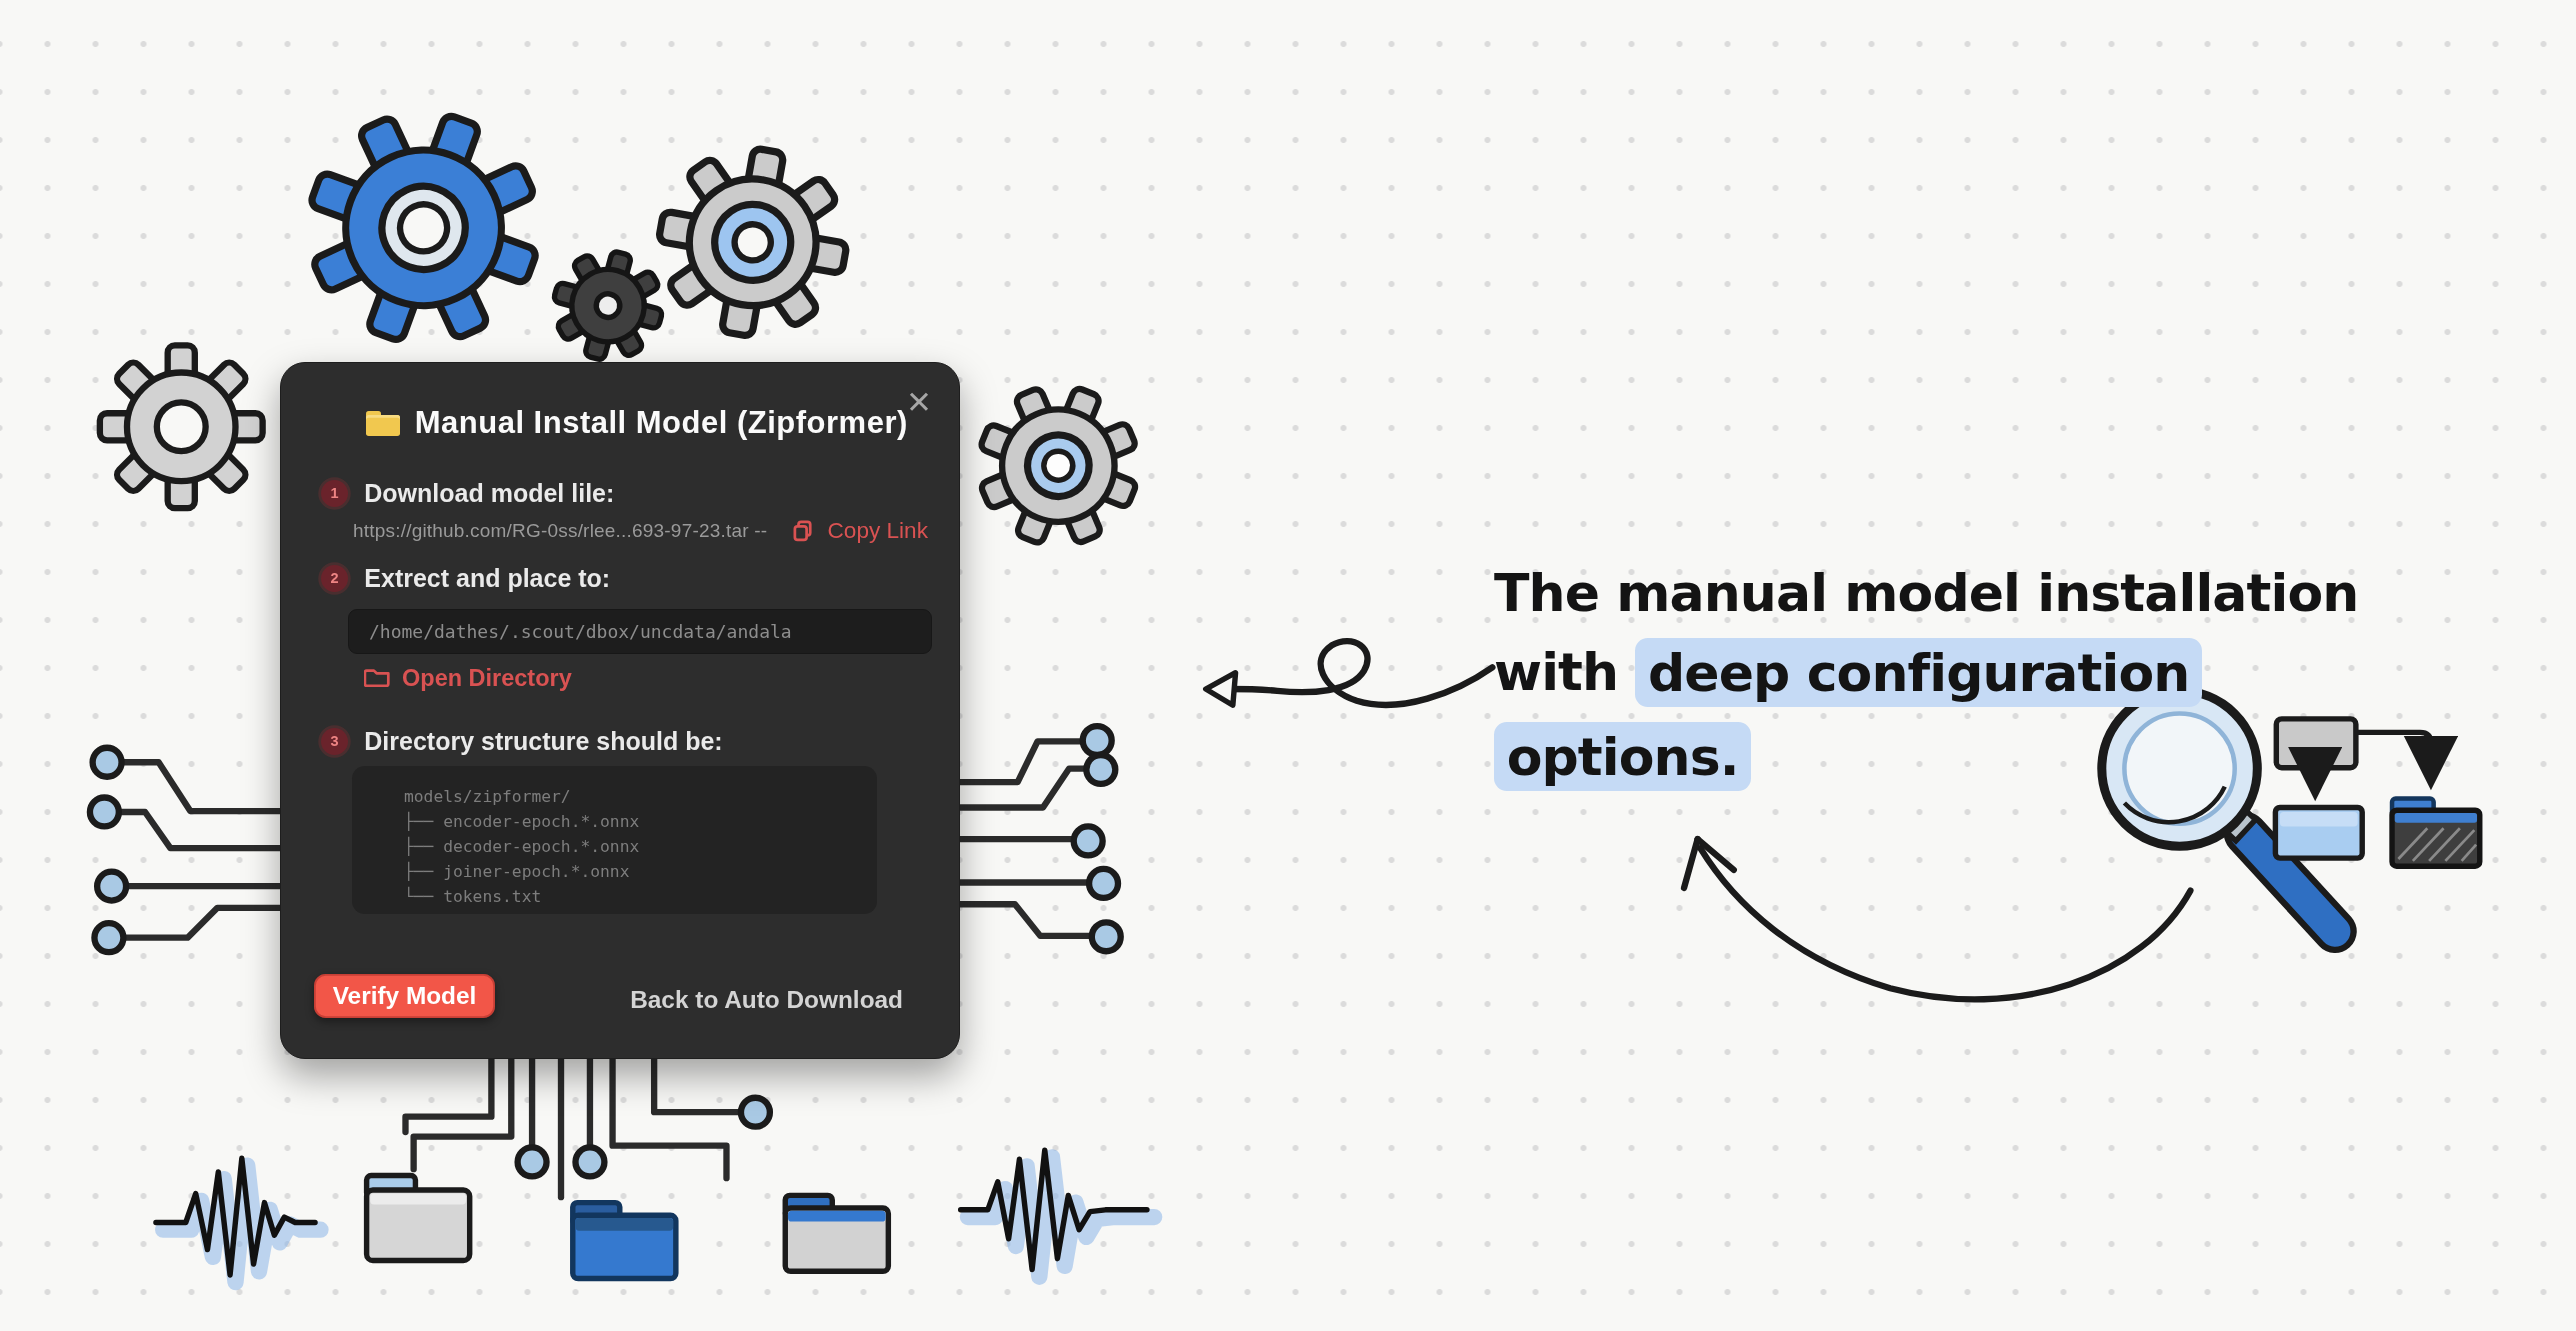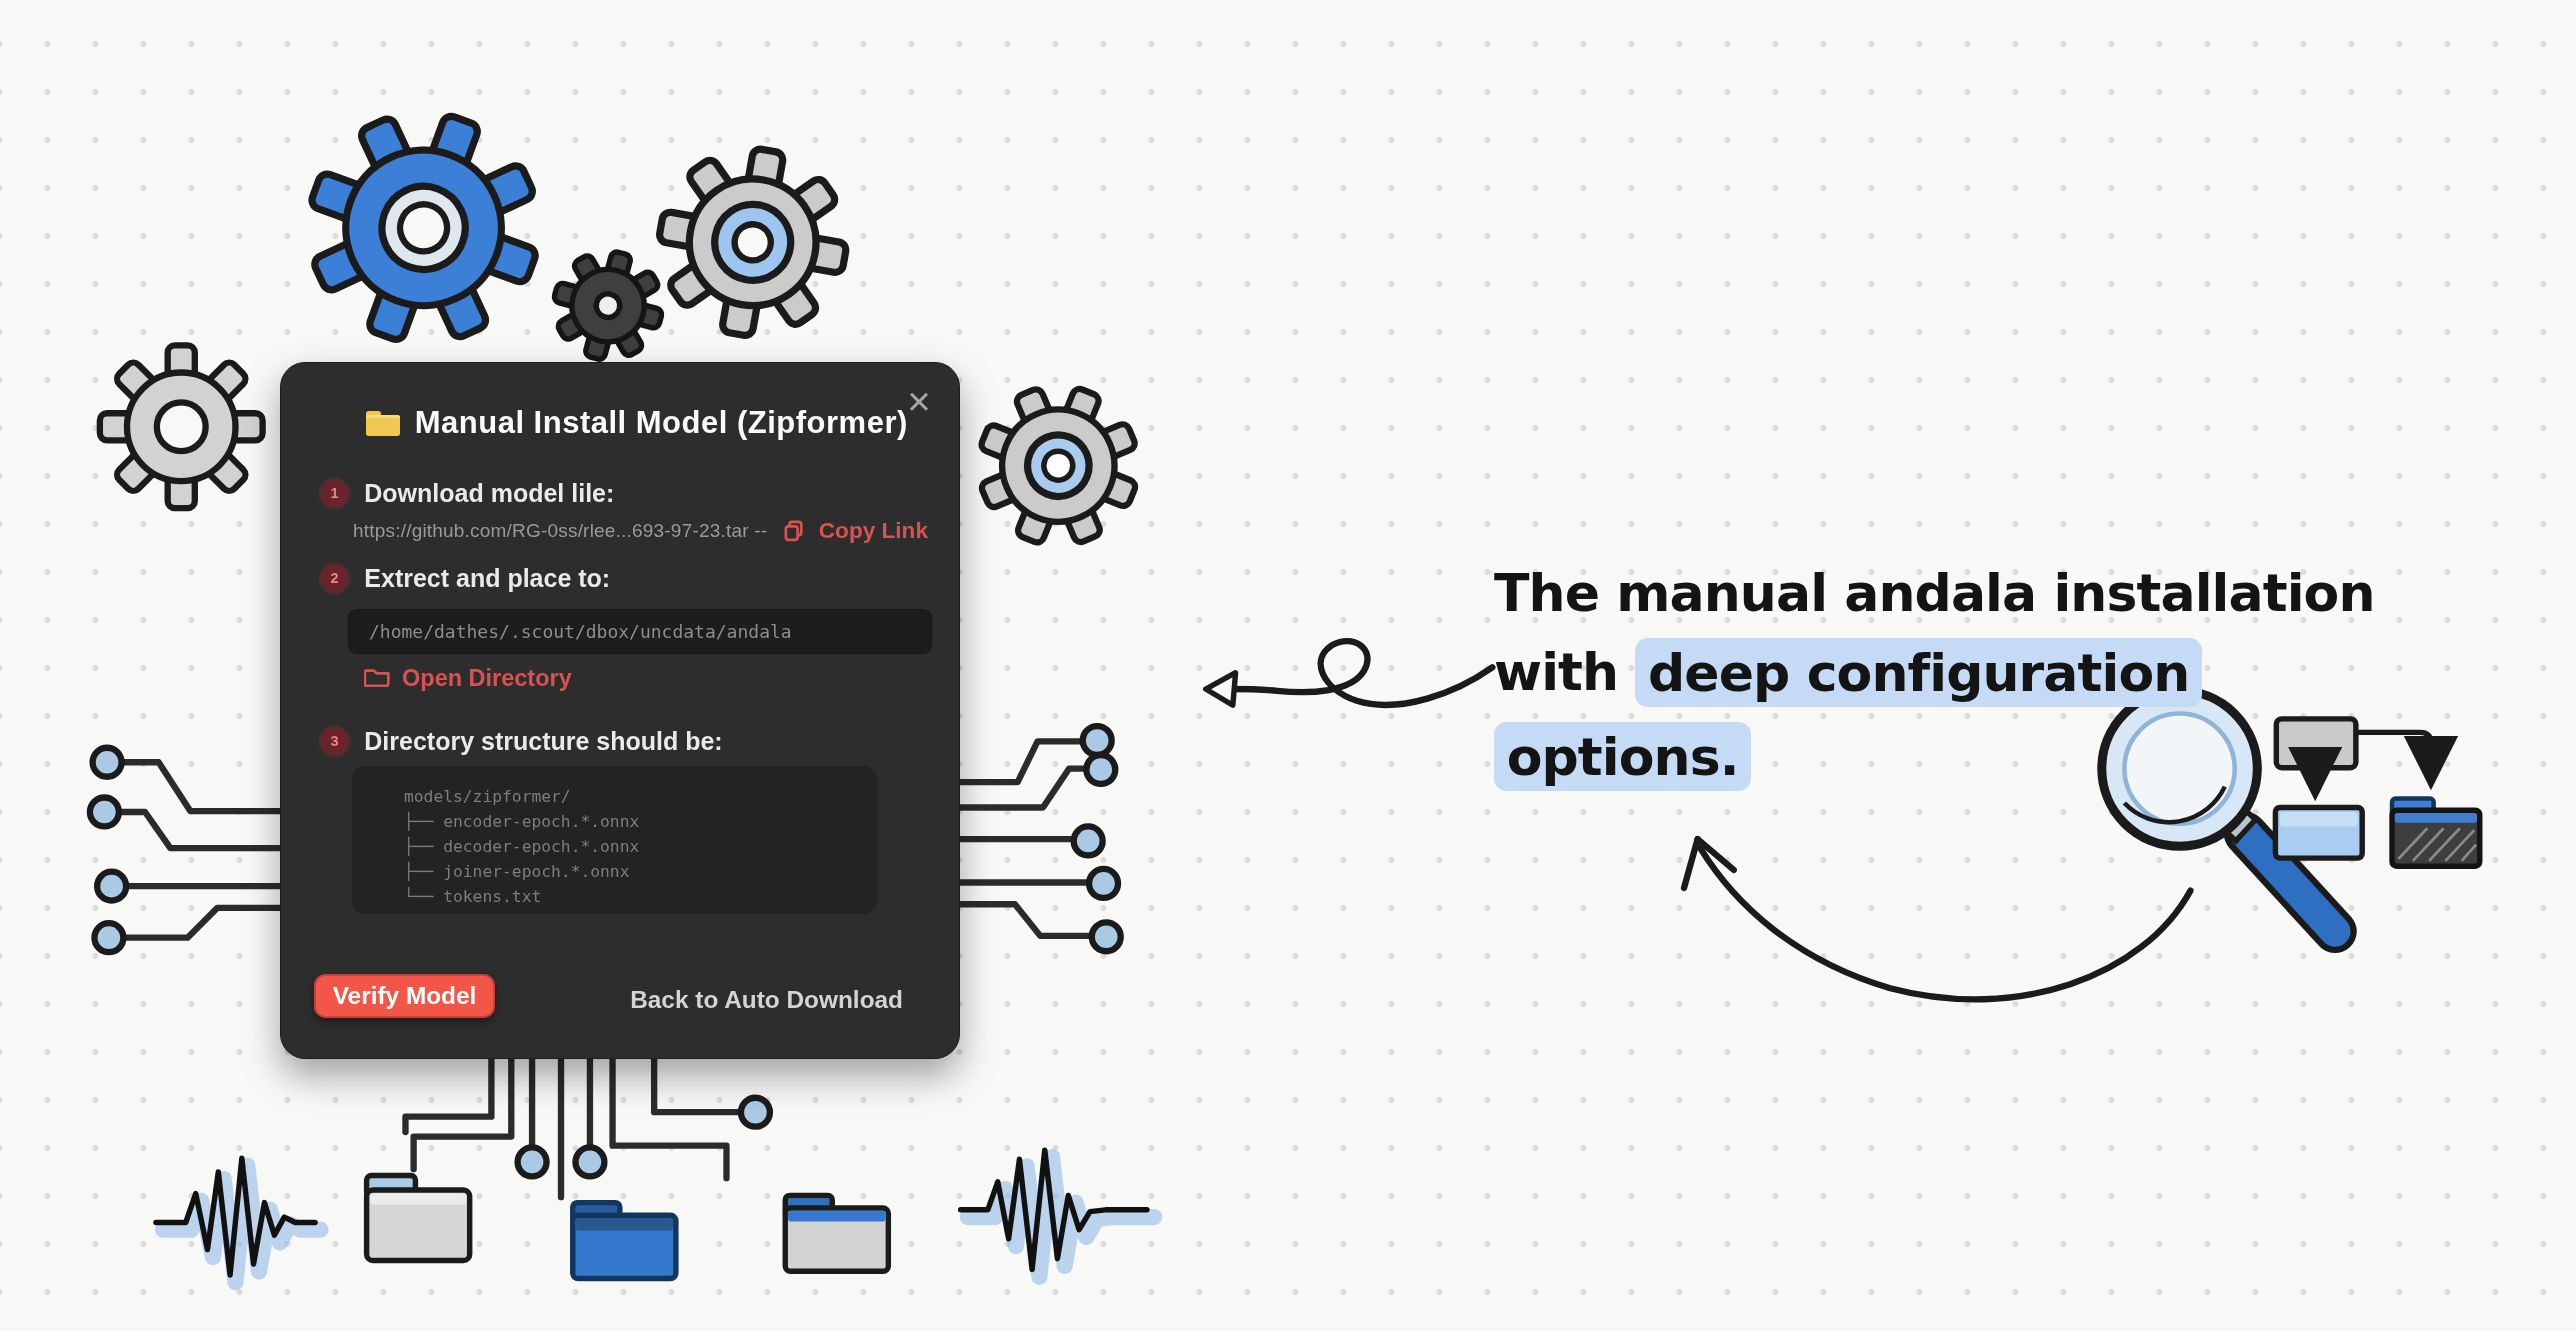--- a/index.html
+++ b/index.html
@@ -21,21 +21,21 @@
   .m-title{font-size:31px;font-weight:bold;color:#fafafa;letter-spacing:0.5px;}
   .row{position:absolute;left:40px;display:flex;align-items:center;gap:16.3px;height:40px;}
   .badge{width:27px;height:27px;border-radius:50%;background:#6a232b;color:#ee8484;
     display:flex;align-items:center;justify-content:center;font-size:14.5px;font-weight:bold;
     box-shadow:0 0 0 2.7px rgba(160,50,55,.25);flex:0 0 auto;}
   .slabel{font-size:25px;font-weight:bold;color:#eaeaea;}
   .urlrow{position:absolute;left:72px;top:148px;width:575px;height:40px;
     display:flex;align-items:center;justify-content:space-between;text-align:center;}
   .url{font-size:19px;color:#9a9a9a;letter-spacing:0.2px;}
   .copylink{display:flex;align-items:center;gap:15px;color:#d95252;
-    font-size:22.6px;font-weight:bold;cursor:pointer;}
+    font-size:22.6px;font-weight:normal;cursor:pointer;}
   .pathbox{position:absolute;left:67px;top:246px;width:584px;height:45px;
     background:#1d1d1d;border:0.9px solid #171717;border-radius:9px;
     display:flex;align-items:center;padding-left:20px;box-sizing:border-box;}
   .pathbox span{font-family:"DejaVu Sans Mono",monospace;font-size:18px;color:#8d8d8d;}
   .opendir{display:flex;align-items:flex-start;gap:11px;position:absolute;left:83px;top:302px;
     height:40px;color:#d95252;font-size:23.5px;font-weight:bold;cursor:pointer;}
   .codeblock{position:absolute;left:71px;top:403px;width:525px;height:148px;
     background:#232323;border-radius:12.7px;padding:18px 0 0 52px;box-sizing:border-box;}
   .codeblock div{font-family:"DejaVu Sans Mono",monospace;font-size:16.3px;color:#7d7d7d;
     line-height:25px;white-space:pre;}
@@ -296,19 +296,19 @@
 
   <div class="verify">
     <span>Verify Model</span>
   </div>
   <div class="backlink">
     <span>Back to Auto Download</span>
   </div>
 </div>
 
 <div id="annotation">
-  <div><span>The manual andala installation</span></div>
+  <div><span>The manual model installation</span></div>
   <div><span>with </span><span class="hl">deep configuration</span></div>
   <div style="margin-top:5.4px"><span class="hl">options.</span></div>
 </div>
 
 </div>
 
 
 </body></html>

